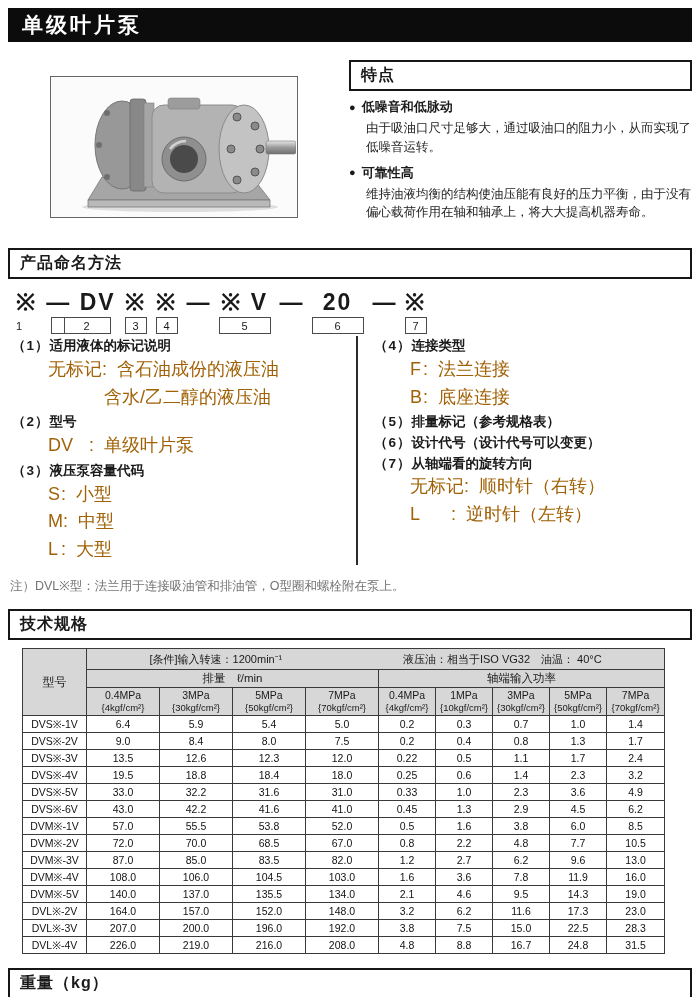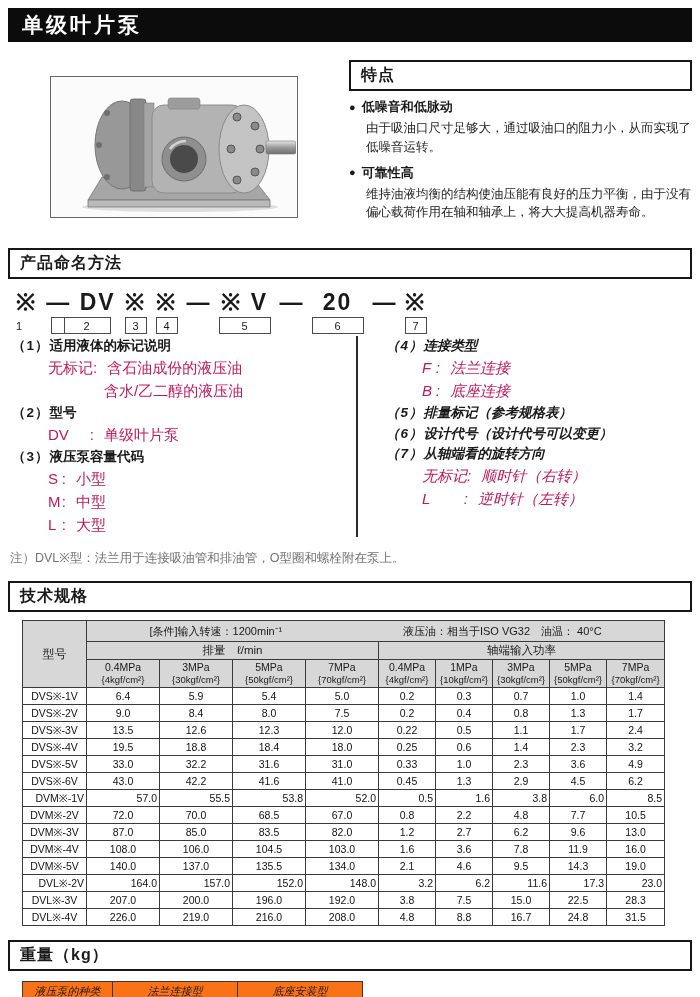--- a/index.html
+++ b/index.html
@@ -46,46 +46,46 @@
     display:flex; align-items:center; justify-content:center;
     font-size:11px; margin-top:3px; padding:0 2px;
   }
   .nbox.wide { min-width:60px; }
   .nbox.mid { min-width:52px; }
   .nbox .subcell { border-right:1px solid #4a4a4a; width:11px; height:100%; margin-right:auto; }
   .nbox .nval { flex:1; text-align:center; }
   
   .naming-cols { display:flex; margin:2px 10px 0 12px; }
   .ncol-left { width:346px; border-right:2px solid #2b2b2b; padding-right:8px; }
-  .ncol-right { flex:1; padding-left:28px;font-style:italic; }
+  .ncol-right { flex:1; padding-left:16px; }
   .ngroup { margin-bottom:1px; }
   .ng-title { font-weight:bold; font-size:13.5px; line-height:1.45; }
   .ng-num { letter-spacing:1px; }
   .ng-subs { padding-left:36px; }
-  .sub { display:flex; font-size:15px; line-height:1.55; color:#be185d; }
+  .sub { display:flex; font-size:18px; line-height:1.55; color:#a16207; }
   .sub .k { display:flex; justify-content:space-between; white-space:pre; }
   .k-wide .k { min-width:46px; }
   .k-narrow .k { min-width:18px; }
   .sub .v { padding-left:10px; }
   .note { font-size:12.5px; margin:12px 8px 0 10px; color:#737373; }
   
   table { border-collapse:collapse; table-layout:fixed; }
   .spec-table { width:642px; margin:8px 0 0 22px; font-size:10.5px; }
   .spec-table th, .spec-table td {
     border:1px solid #3a3a3a; text-align:center; padding:1px 2px; font-weight:normal;
   }
   .spec-table thead th { background:#d7d7d7; }
   .spec-table .model-h { font-size:12px; }
   .cond-wrap { display:flex; justify-content:space-around; font-size:11px; line-height:18px; }
   .grp { font-size:11.5px; line-height:15px; }
   .press div { line-height:1.25; }
   .press .kgf { font-size:9.5px; }
   .spec-table td { height:15px; color:#111; }
   .spec-table td.model { font-size:10.5px;margin-left:48px; }
-  .spec-table tbody + tbody tr:first-child td { border-top:1.5px solid #222;text-align:right; }
+  .spec-table tbody + tbody tr:first-child td { border-top:1.5px solid #222; }
   
   .w-table { width:340px; margin:10px 0 0 22px; font-size:11px; }
   .w-table th, .w-table td { border:1px solid #3a3a3a; text-align:center; padding:2px; font-weight:normal; }
   .w-table thead th { background:#f97316; height:19px;font-style:italic; }
 </style>
 </head>
 <body>
 
 <div class="title-bar">
   <span>单级叶片泵</span>

